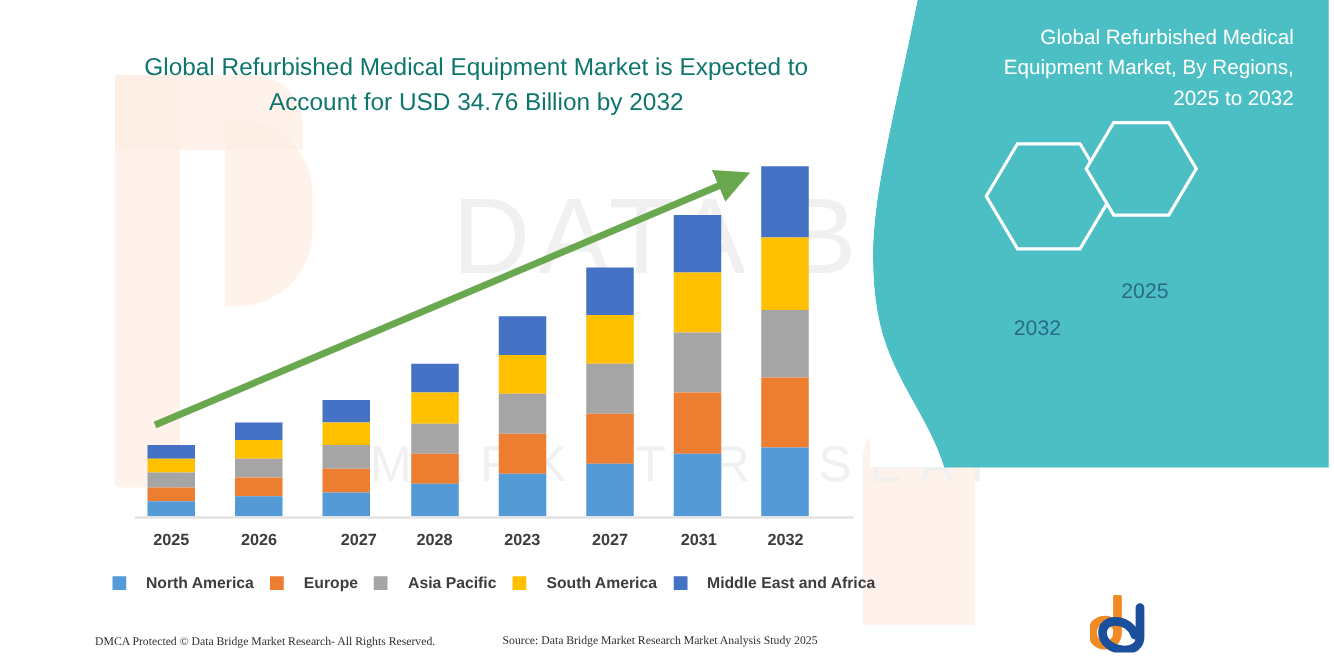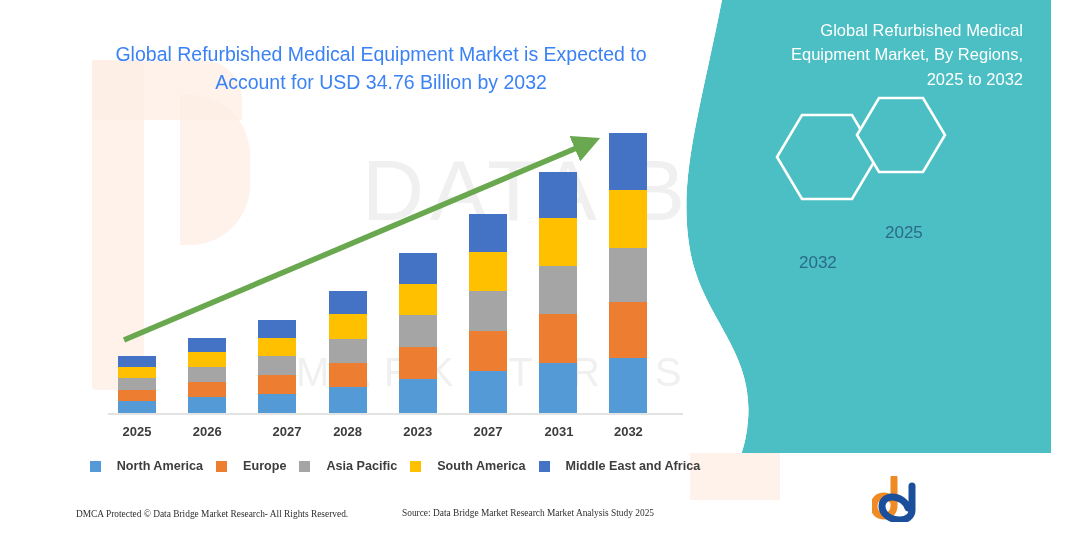--- a/index.html
+++ b/index.html
@@ -44,21 +44,21 @@
   }
   .wm-1 { left: 362px; top: 190px; font-size: 86px; transform: translateY(-50%); }
   .wm-2 { left: 296px; top: 372px; font-size: 40px; letter-spacing: 14px; transform: translateY(-50%); }
 
   
   #chart-title {
     position: absolute;
     left: 96px; top: 40px;
     width: 570px;
     text-align: center;
-    color: #3b82f6;
+    color: #0f766e;
     font-size: 19.5px;
     line-height: 1.45;
     font-weight: 400;
   }
 
   
   #plot-area {
     position: absolute;
     left: 0; top: 0;
     width: 790px; height: 533px;
@@ -140,22 +140,22 @@
     left: 402px; top: 508px;
     font-family: "Liberation Serif", serif;
     font-size: 9.4px;
     color: #2f2f2f;
     white-space: nowrap;
   }
 
   
   #right-panel {
     position: absolute;
-    right: 16px; top: 0;
-    width: 367px; height: 453px;
+    right: 4px; top: 0;
+    width: 367px; height: 374px;
     background: #4bbfc3;
     overflow: hidden;
   }
   
   #teal-curve { position: absolute; left: 0; top: 0; width: 367px; height: 533px; }
 
   #region-title {
     position: absolute;
     right: 28px; top: 18px;
     width: 265px;

